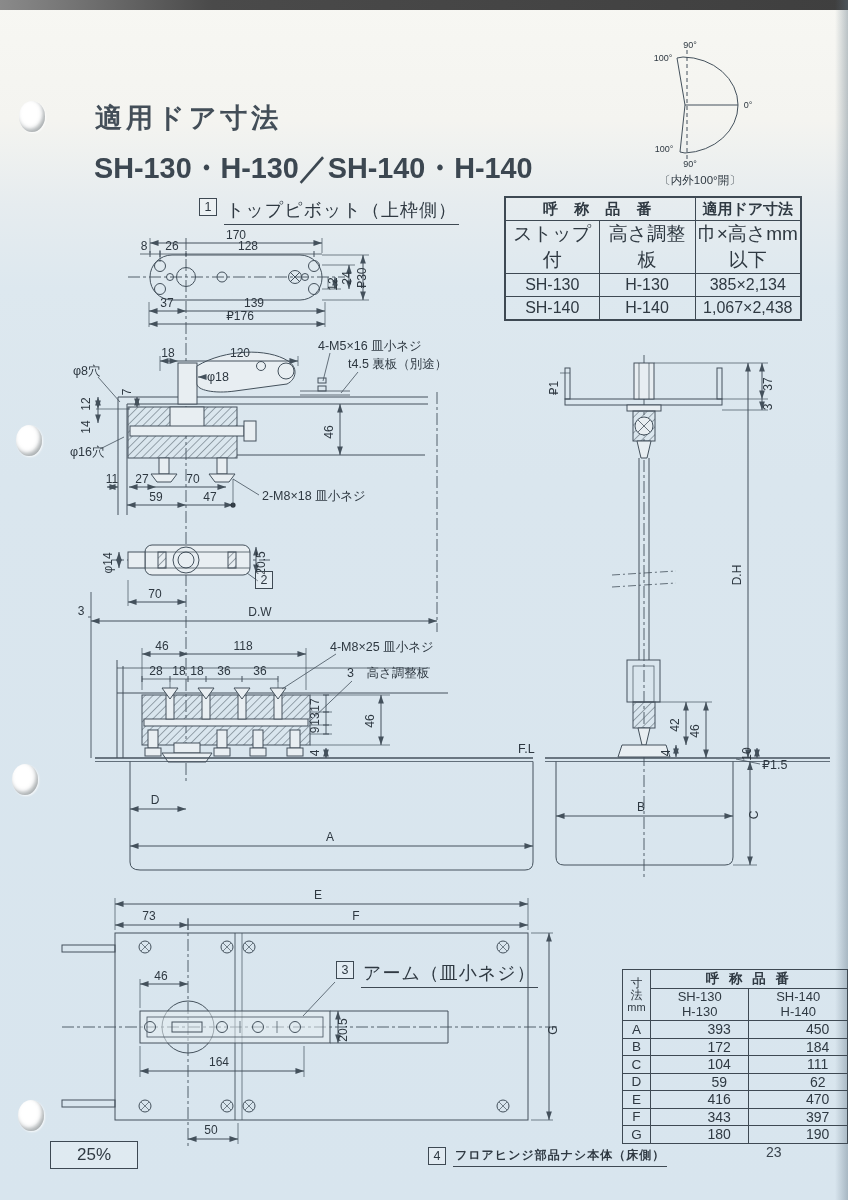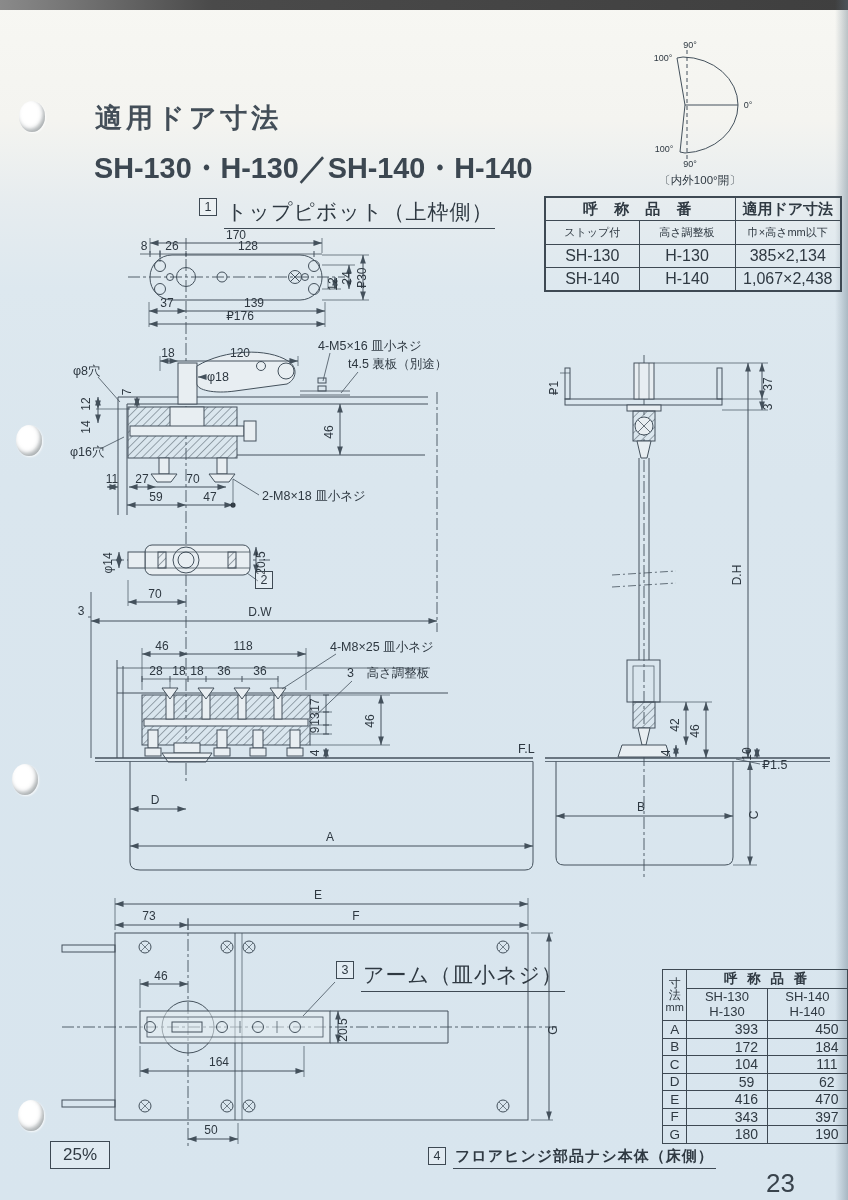--- a/index.html
+++ b/index.html
@@ -7,45 +7,45 @@
     background:linear-gradient(180deg,#f7f7f3 0%,#f4f4f0 10%,#e6ecef 17%,#dde8ef 24%,#dae6ee 40%,#d8e5ee 100%);}
   .abs{position:absolute;}
   .topbar{left:0;top:0;width:848px;height:10px;background:linear-gradient(90deg,#8a8a8a,#4a4a4a 25%,#3f3f3f);}
   .right-shade{right:0;top:0;width:13px;height:1200px;
     background:linear-gradient(90deg,rgba(110,130,145,0) 0%,rgba(95,115,130,.40) 100%);}
   .hole{width:26px;height:31px;border-radius:50%;
     background:radial-gradient(ellipse at 40% 35%,#ffffff 55%,#e8e8e6 75%,#c9cdcd 100%);
     box-shadow:inset -2px -3px 4px rgba(120,130,135,.55),1px 1px 2px rgba(255,255,255,.8);}
   .title{left:95px;top:100px;font-size:27px;font-weight:bold;color:#434e58;letter-spacing:4px;}
   .subtitle{left:94px;top:148px;font-size:30px;font-weight:bold;color:#3c4751;letter-spacing:0px;transform:scaleX(.96);transform-origin:left;}
-  table{border-collapse:collapse;color:#2f3942;margin-left:40px;}
+  table{border-collapse:collapse;color:#2f3942;}
   .mtable{left:504px;top:196px;}
   .mtable td,.mtable th{border:1px solid #3e4953;text-align:center;font-weight:normal;padding:0 2px;}
   .mtable{border:2px solid #3e4953;}
   .mtable .hd{font-size:15px;letter-spacing:6px;font-weight:bold;height:22px;}
   .mtable .hd2{font-size:15px;font-weight:bold;letter-spacing:0;}
-  .mtable .sub{font-size:11px;height:24px;}
+  .mtable .sub{font-size:19px;height:24px;}
   .mtable .dat{font-size:16px;height:23px;}
   .dtable{left:622px;top:969px;}
   .dtable td,.dtable th{border:1px solid #3e4953;text-align:center;font-weight:normal;padding:0 1px;}
   .dtable{border:1.5px solid #3e4953;}
   .dtable .hd{font-size:13.5px;font-weight:bold;letter-spacing:3px;height:17px;}
   .dtable .mod{font-size:13px;line-height:1.1;height:32px;}
   .dtable .key{font-size:13.5px;height:16.5px;width:25px;}
   .dtable .val{font-size:14px;width:57px;padding-left:40px;}
   .corner{font-size:12px;line-height:1.05;}
   .corner .u{font-size:11px;}
   .seclabel{display:flex;align-items:flex-start;gap:7px;color:#2f3942;}
   .numbox{width:16px;height:16px;border:1.2px solid #3e4953;font-size:12.5px;display:flex;
     align-items:center;justify-content:center;flex:0 0 auto;background:rgba(255,255,255,.25);}
-  .sectext{font-size:21px;letter-spacing:1px;border-bottom:1.4px solid #3e4953;padding:0 2px 2px 2px;white-space:nowrap;}
-  .scalebox{left:50px;top:1141px;border:1.4px solid #3e4953;padding:3px 12px;font-size:17px;color:#2f3942;background:rgba(255,255,255,.2);}
-  .pagenum{left:766px;top:1144px;font-size:26px;color:#39434c;margin-top:24px;}
+  .sectext{font-size:18px;letter-spacing:1px;border-bottom:1.4px solid #3e4953;padding:0 2px 2px 2px;white-space:nowrap;}
+  .scalebox{left:50px;top:1141px;border:1.4px solid #3e4953;padding:3px 26px;font-size:17px;color:#2f3942;background:rgba(255,255,255,.2);}
+  .pagenum{left:766px;top:1144px;font-size:14px;color:#39434c;}
   .f4{left:428px;top:1147px;}
-  .f4 .sectext{font-weight:bold;font-size:15px;}
+  .f4 .sectext{font-weight:bold;font-size:12px;}
   svg text{fill:#2e3841;}
   .dimt{font-size:12px;text-anchor:middle;}
   .note{font-size:12.5px;text-anchor:start;}
   .small{font-size:9px;text-anchor:middle;}
   .cap{font-size:11.5px;text-anchor:middle;}
 </style>
 </head>
 <body>
 
 <div id="page">

